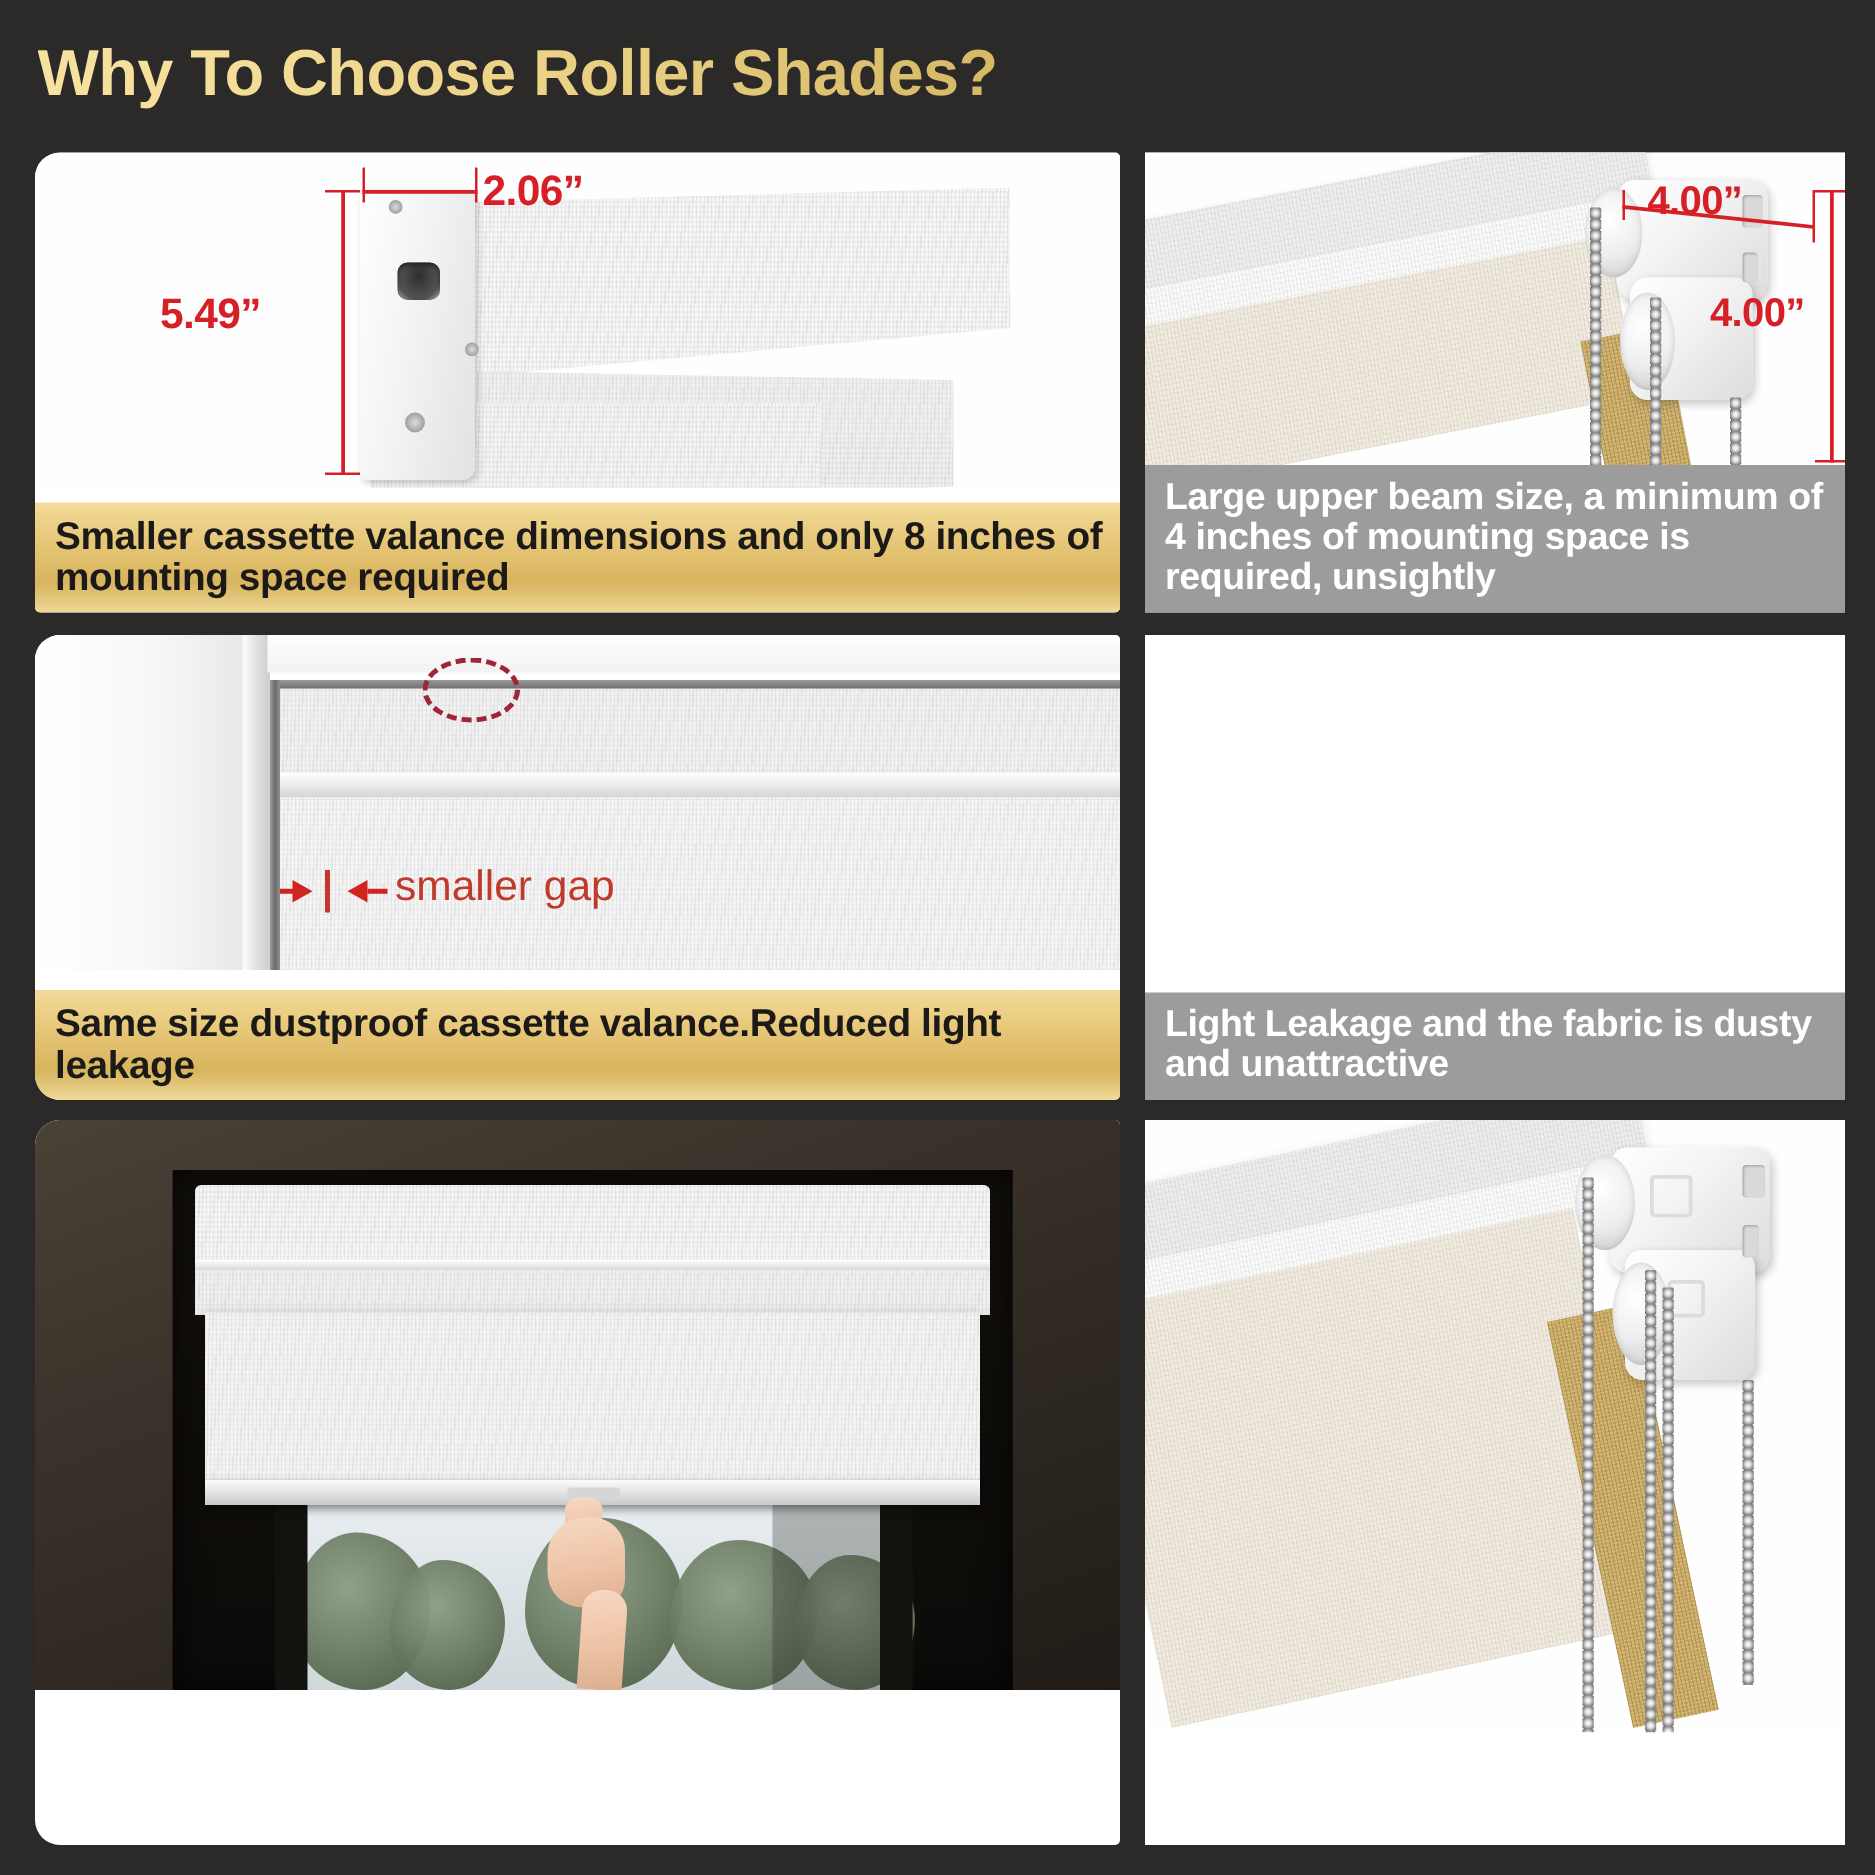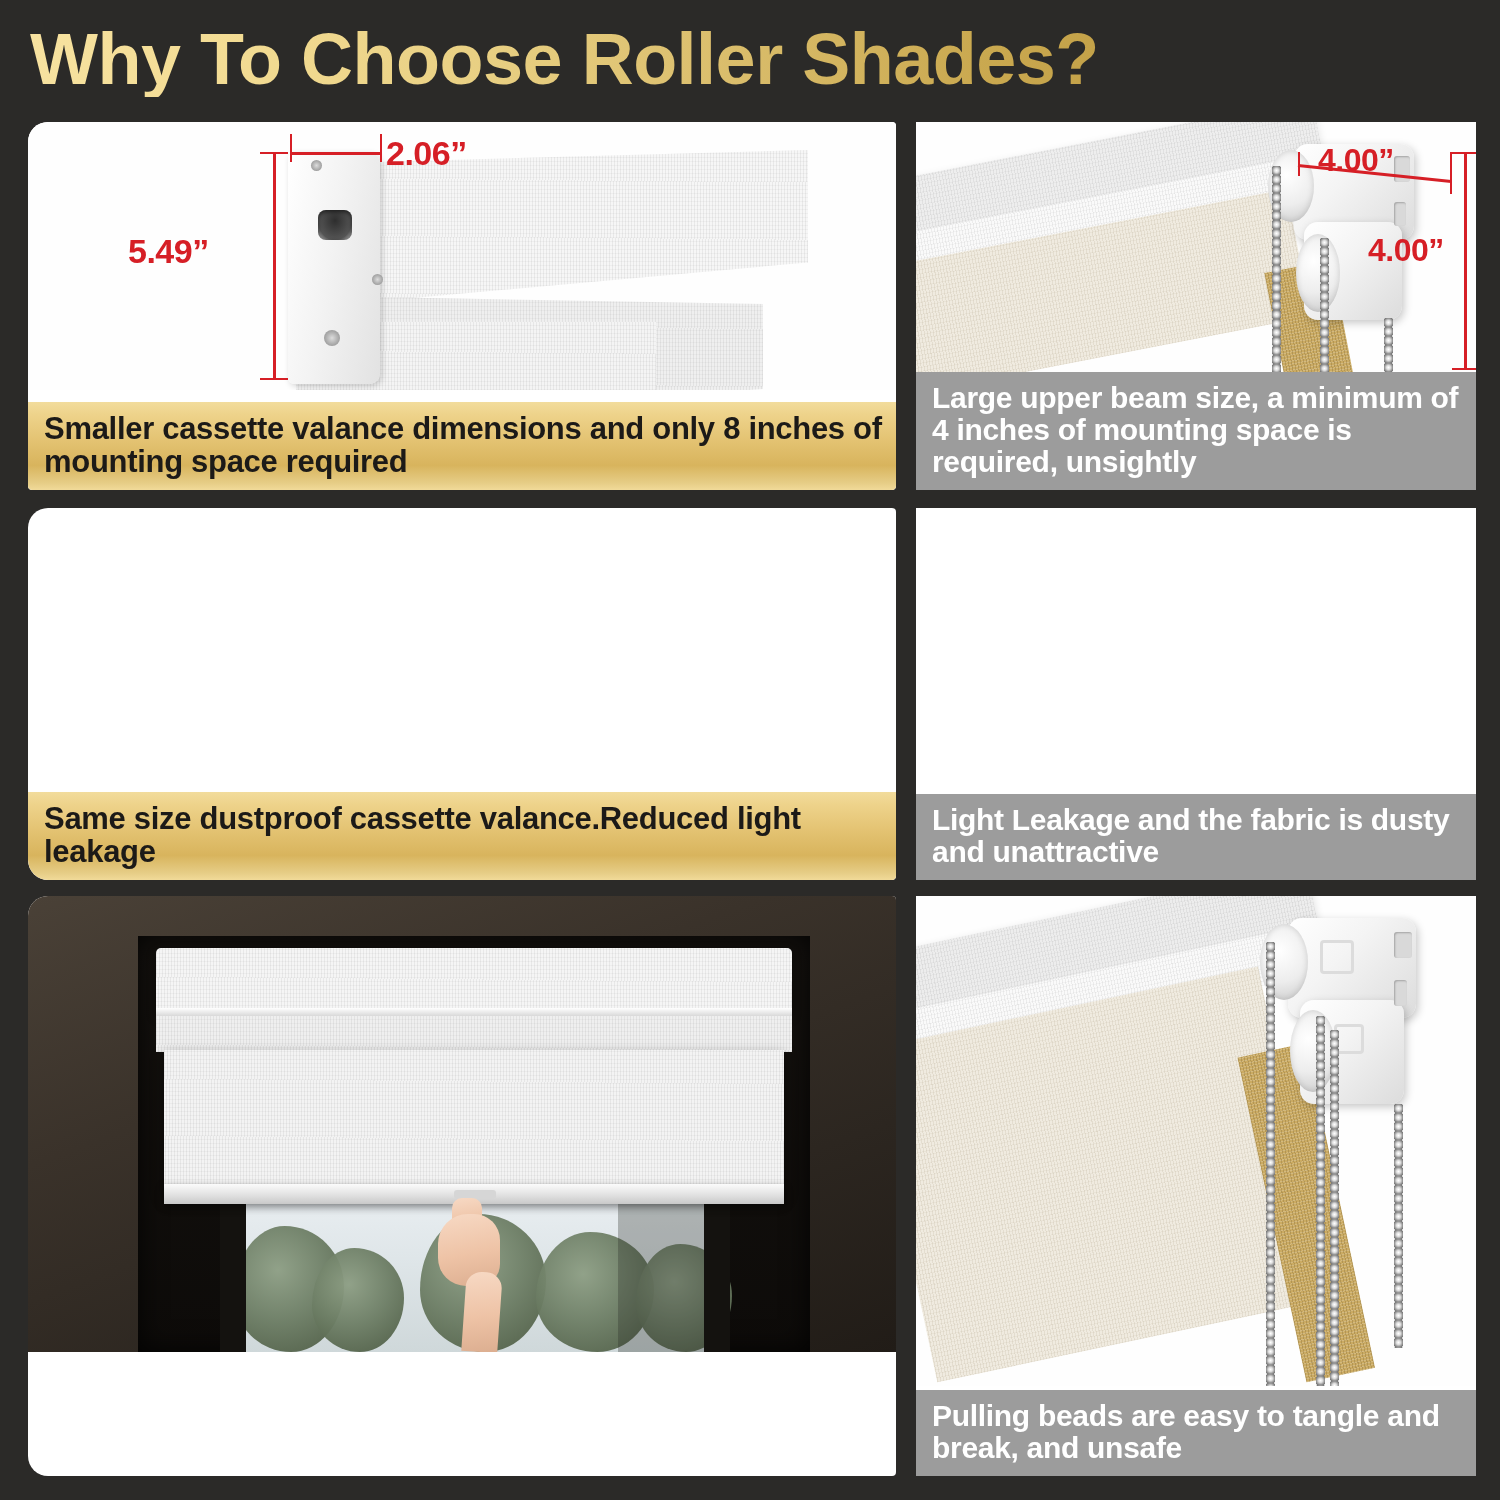--- a/index.html
+++ b/index.html
@@ -19,21 +19,21 @@
     background: #2b2a28;
   }
 
   
   #title {
     position: absolute;
     left: 30px;
     top: 22px;
     width: 1100px;
     height: 75px;
-    font-size: 72px;
+    font-size: 52px;
     font-weight: bold;
     letter-spacing: -0.5px;
     line-height: 75px;
     white-space: nowrap;
     background: linear-gradient(90deg,
         #f7e2a0 0%, #f3dc94 18%, #e8cf82 42%,
         #d9bc6a 65%, #caa950 86%, #c2a047 100%);
     -webkit-background-clip: text;
     background-clip: text;
     color: transparent;
@@ -314,20 +314,53 @@
       <div class="dimline" style="left:548px; top:30px; width:3px; height:218px;"></div>
       <div class="dimline" style="left:536px; top:30px; width:26px; height:2px;"></div>
       <div class="dimline" style="left:536px; top:246px; width:26px; height:2px;"></div>
       <div class="dimtext" style="left:452px; top:110px; font-size:32px;">4.00”</div>
     </div>
 
     <div class="caption gray">Large upper beam size, a minimum of 4 inches of mounting space is required, unsightly</div>
   </div>
 
   <div class="panel left r2">
+    <div class="stage" style="height:268px">
+      <div class="white-bg"></div>
+
+      <div style="position:absolute;left:0;top:0;width:178px;height:268px;
+                  background:linear-gradient(90deg,#ffffff 0%,#f7f7f7 55%,#e6e6e6 100%);"></div>
+      <div style="position:absolute;left:166px;top:0;width:22px;height:268px;
+                  background:linear-gradient(90deg,#fdfdfd 0%,#dcdcdc 60%,#cfcfcf 100%);"></div>
+      <div style="position:absolute;left:186px;top:0;width:682px;height:30px;
+                  background:linear-gradient(180deg,#ffffff 0%,#f2f2f2 100%);"></div>
+
+      <div style="position:absolute;left:196px;top:36px;width:672px;height:7px;
+                  background:linear-gradient(180deg,#9a9a9a,#6f6f6f);"></div>
+
+      <div class="fabric" style="left:196px; top:43px; width:672px; height:70px; background-color:#f1f1f1;"></div>
+
+      <div style="position:absolute;left:196px;top:110px;width:672px;height:20px;
+                  background:linear-gradient(180deg,#ffffff 0%,#e9e9e9 55%,#d4d4d4 100%);
+                  box-shadow:0 2px 4px rgba(0,0,0,.10);"></div>
+
+      <div class="fabric" style="left:196px; top:130px; width:672px; height:138px; background-color:#f4f4f4;"></div>
+
+      <div style="position:absolute;left:188px;top:36px;width:8px;height:232px;
+                  background:linear-gradient(90deg,#9d9d9d,#6b6b6b,#8f8f8f);"></div>
+
+      <div class="dashcircle" style="left:310px; top:18px; width:78px; height:52px;"></div>
+
+      <div class="arrow-tail" style="left:196px; top:203px; width:16px;"></div>
+      <div class="arrow-r" style="left:206px; top:196px;"></div>
+      <div class="gapbar" style="left:232px; top:188px; height:34px;"></div>
+      <div class="arrow-l" style="left:250px; top:196px;"></div>
+      <div class="arrow-tail" style="left:266px; top:203px; width:16px;"></div>
+      <div class="gaptext" style="left:288px; top:182px; font-size:34px;">smaller gap</div>
+    </div>
 
     <div class="caption gold">Same size dustproof cassette valance.Reduced light leakage</div>
   </div>
 
   <div class="panel right r2">
 
     <div class="caption gray">Light Leakage and the fabric is dusty and unattractive</div>
   </div>
 
   <div class="panel left r3">
@@ -403,16 +436,15 @@
                   border:3px solid #dcdcdc;border-radius:4px;"></div>
       <div class="roller-end" style="left:344px; top:28px; width:48px; height:76px;"></div>
       <div class="roller-end" style="left:374px; top:114px; width:46px; height:82px;"></div>
 
       <div class="chain" style="left:350px; top:46px; height:444px;"></div>
       <div class="chain" style="left:400px; top:120px; height:370px;"></div>
       <div class="chain" style="left:414px; top:134px; height:356px;"></div>
       <div class="chain" style="left:478px; top:208px; height:244px;"></div>
     </div>
 
-    <div class="caption gray">Pulling beads are easy to tangle and break, and unsafe</div>
   </div>
 
 </div>
 
 </body></html>

